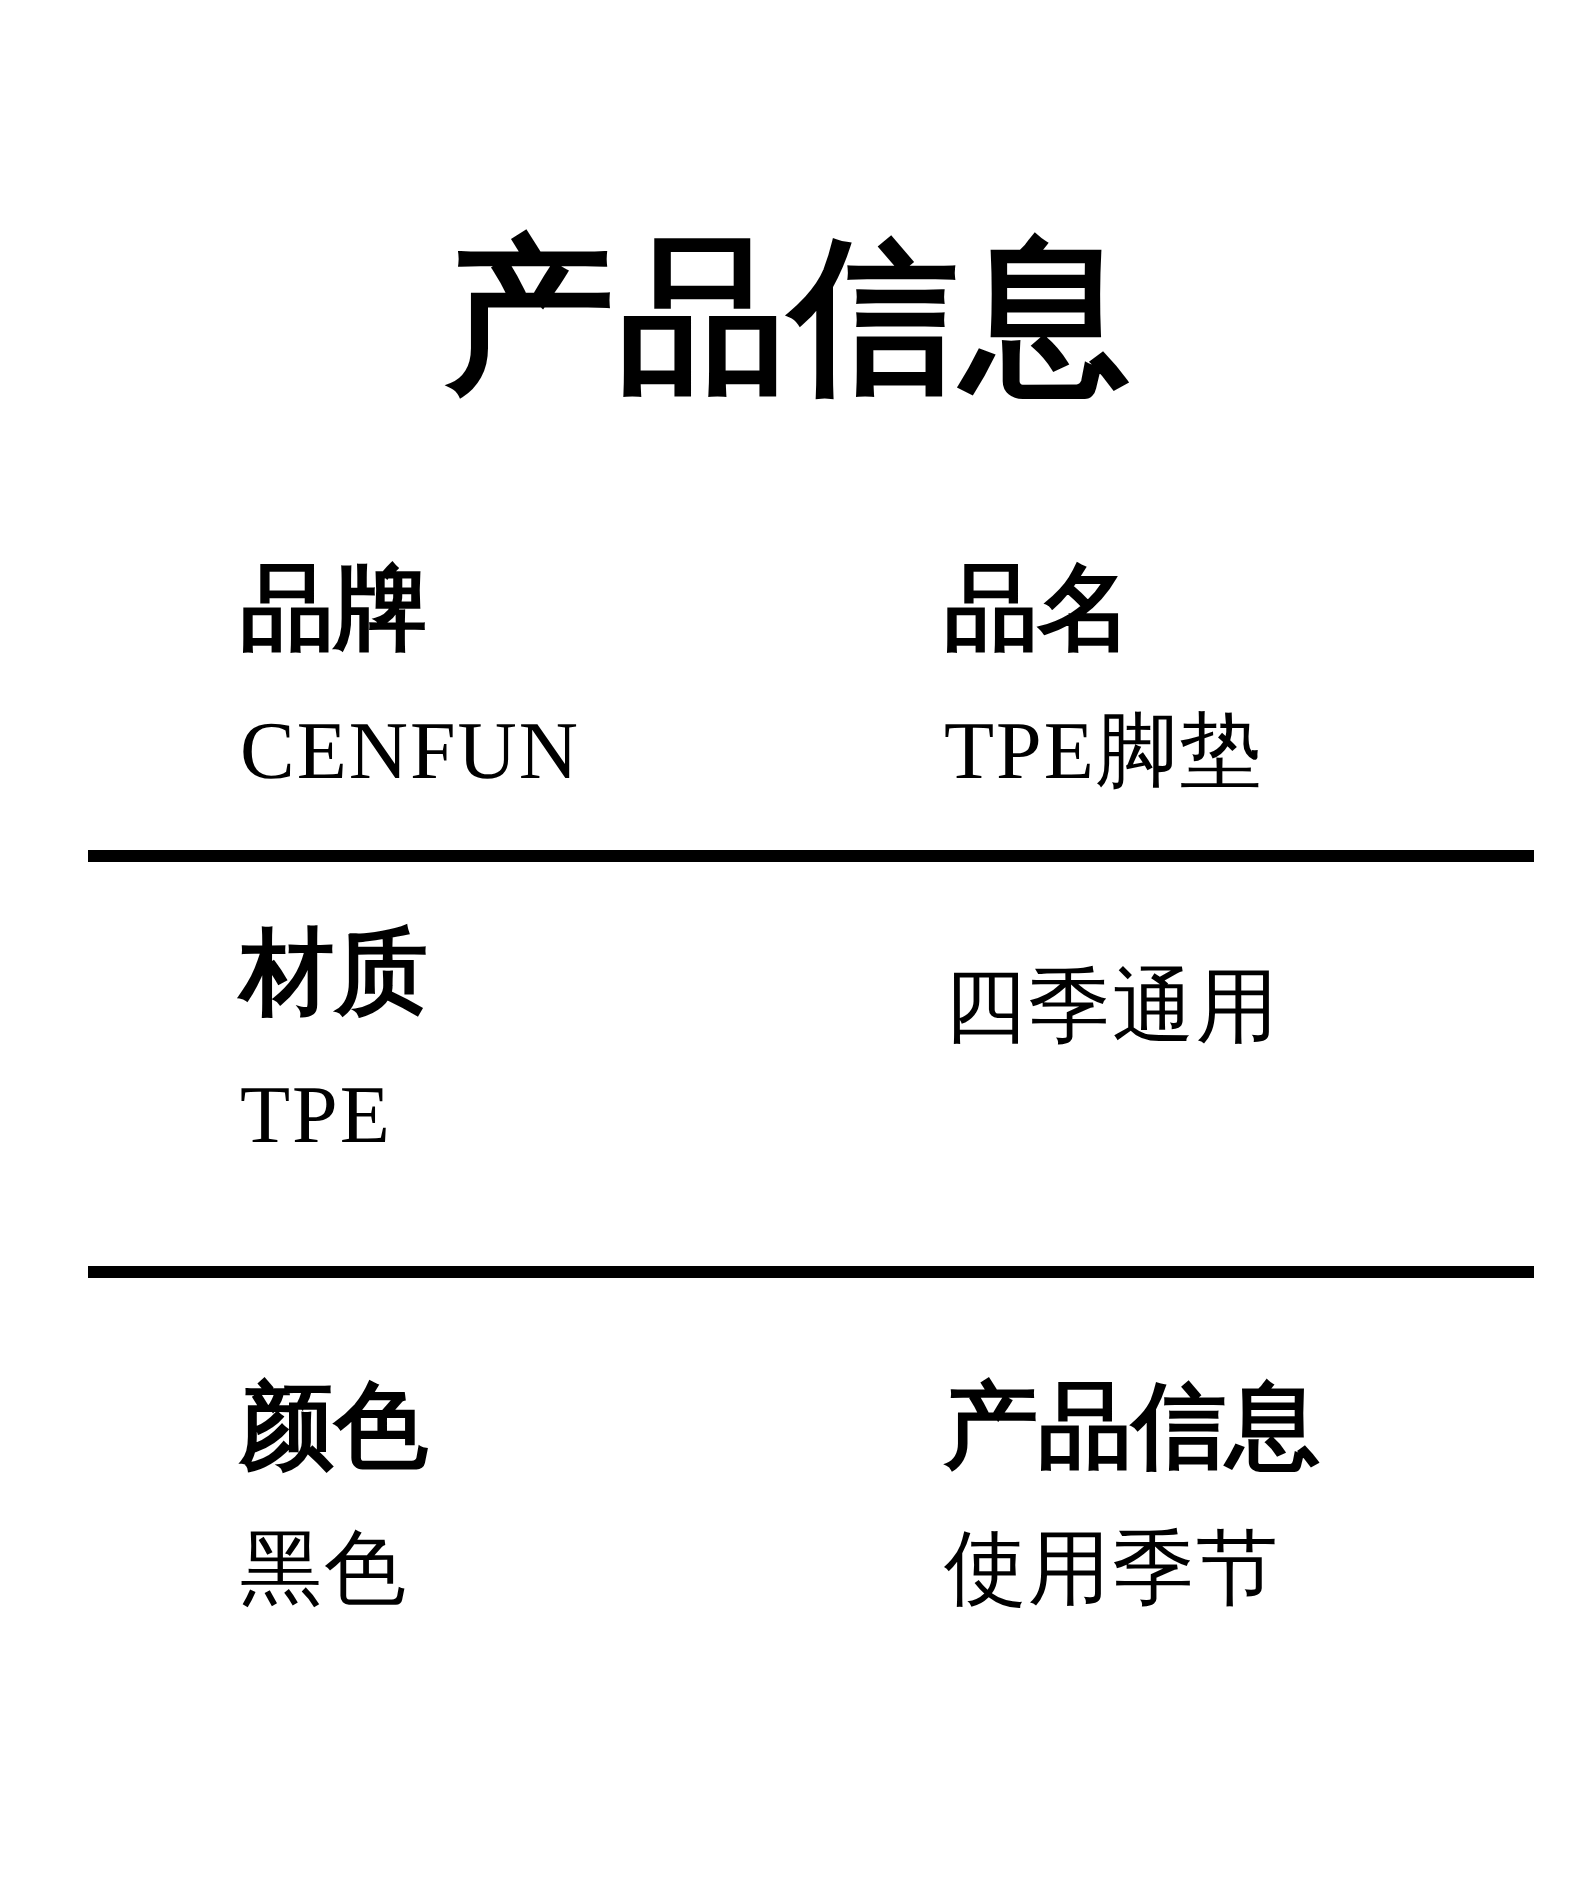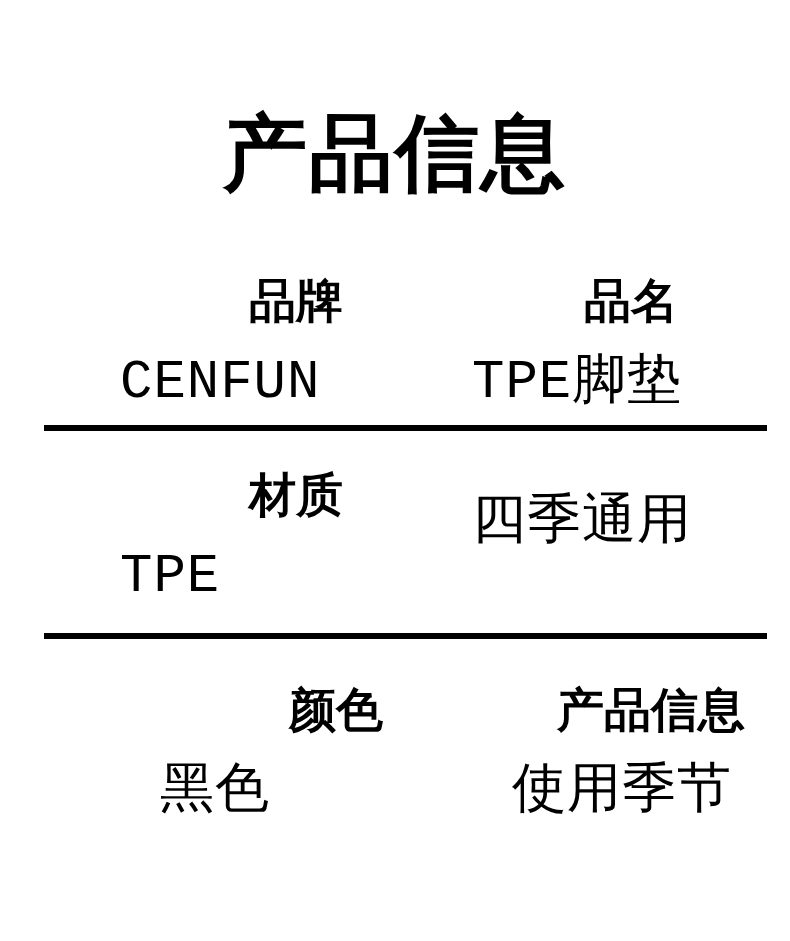--- a/index.html
+++ b/index.html
@@ -11,21 +11,21 @@
     margin: 0;
     padding: 0;
     background: var(--bg);
   }
   .page {
     position: relative;
     width: 790px;
     height: 816px;
     background: var(--bg);
     color: var(--ink);
-    font-family: Liberation Mono, monospace;
+    font-family: Liberation Serif, serif;
     overflow: hidden;
   }
   .title {
     position: absolute;
     top: 116px;
     left: 0;
     right: 0;
     margin: 0;
     text-align: center;
     font-size: 84px;
@@ -36,34 +36,33 @@
   }
   .spec-row {
     position: absolute;
     left: 0;
     right: 0;
     padding-left: 120px;
     display: flex;
     align-items: flex-start;
   }
   .row-1 { top: 278px; }
-  .row-2 { top: 472px; }
-  .row-3 { top: 687px; margin-left: 40px; }
+  .row-2 { top: 460px; }
+  .row-3 { top: 687px; }
   .spec-cell { width: 352px; }
   .spec-cell.right { width: auto; flex: 1; }
   .spec-label {
     font-size: 47px;
     font-weight: 700;
     line-height: 1.15;
     color: var(--ink);
-    text-align: center;
   }
   .spec-value {
     margin-top: 20px;
-    font-size: 54px;
+    font-size: 41px;
     font-weight: 300;
     line-height: 1.15;
     letter-spacing: 1px;
     color: var(--ink);
   }
   .divider {
     position: absolute;
     left: 44px;
     width: 723px;
     height: 6px;

